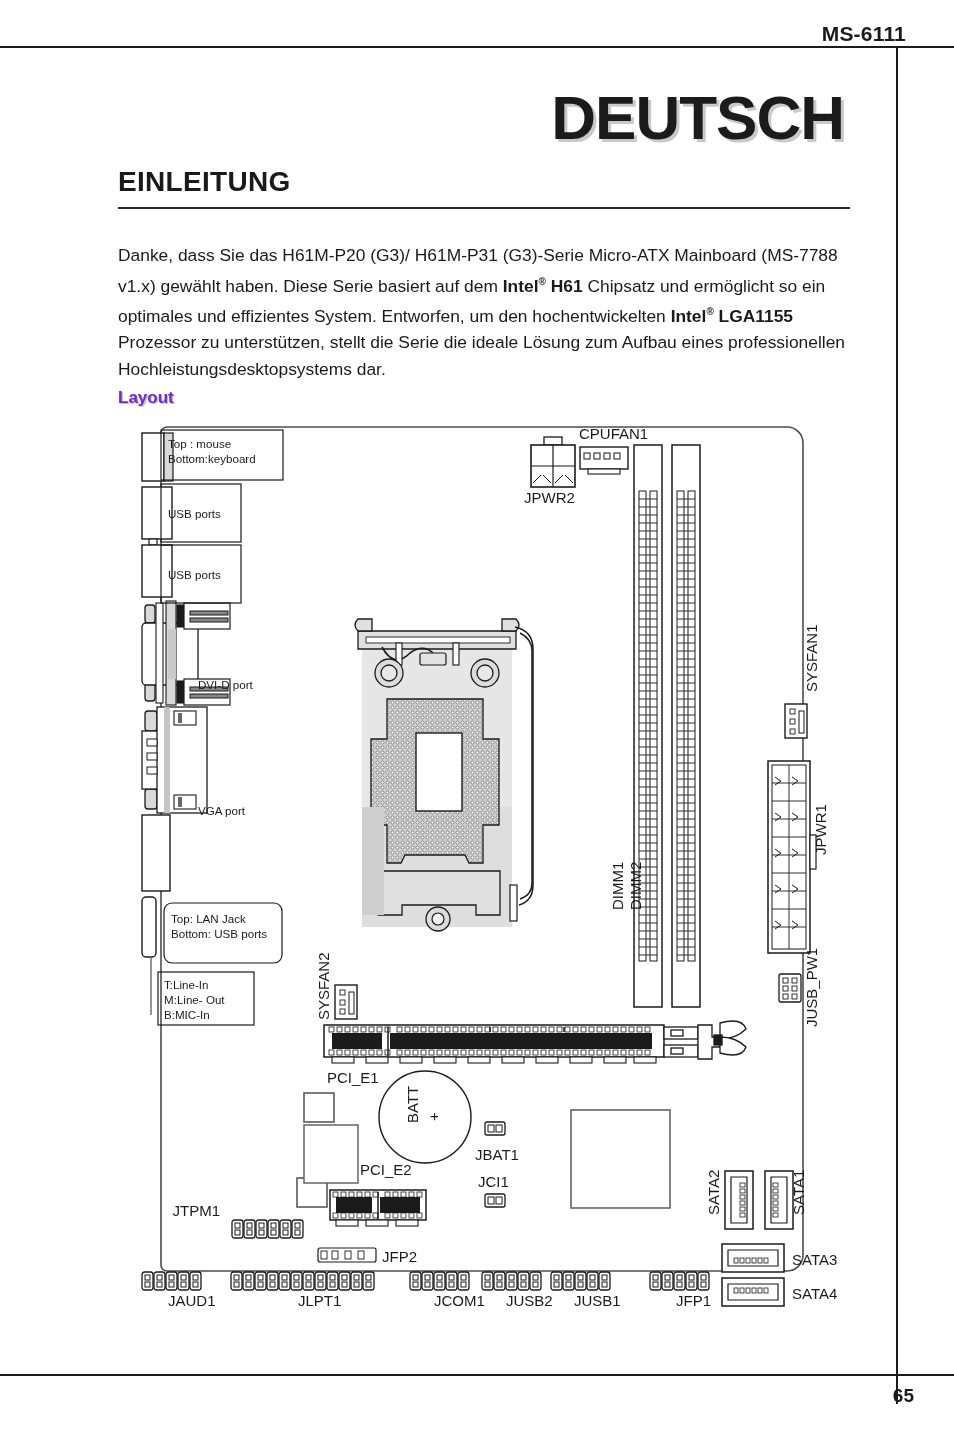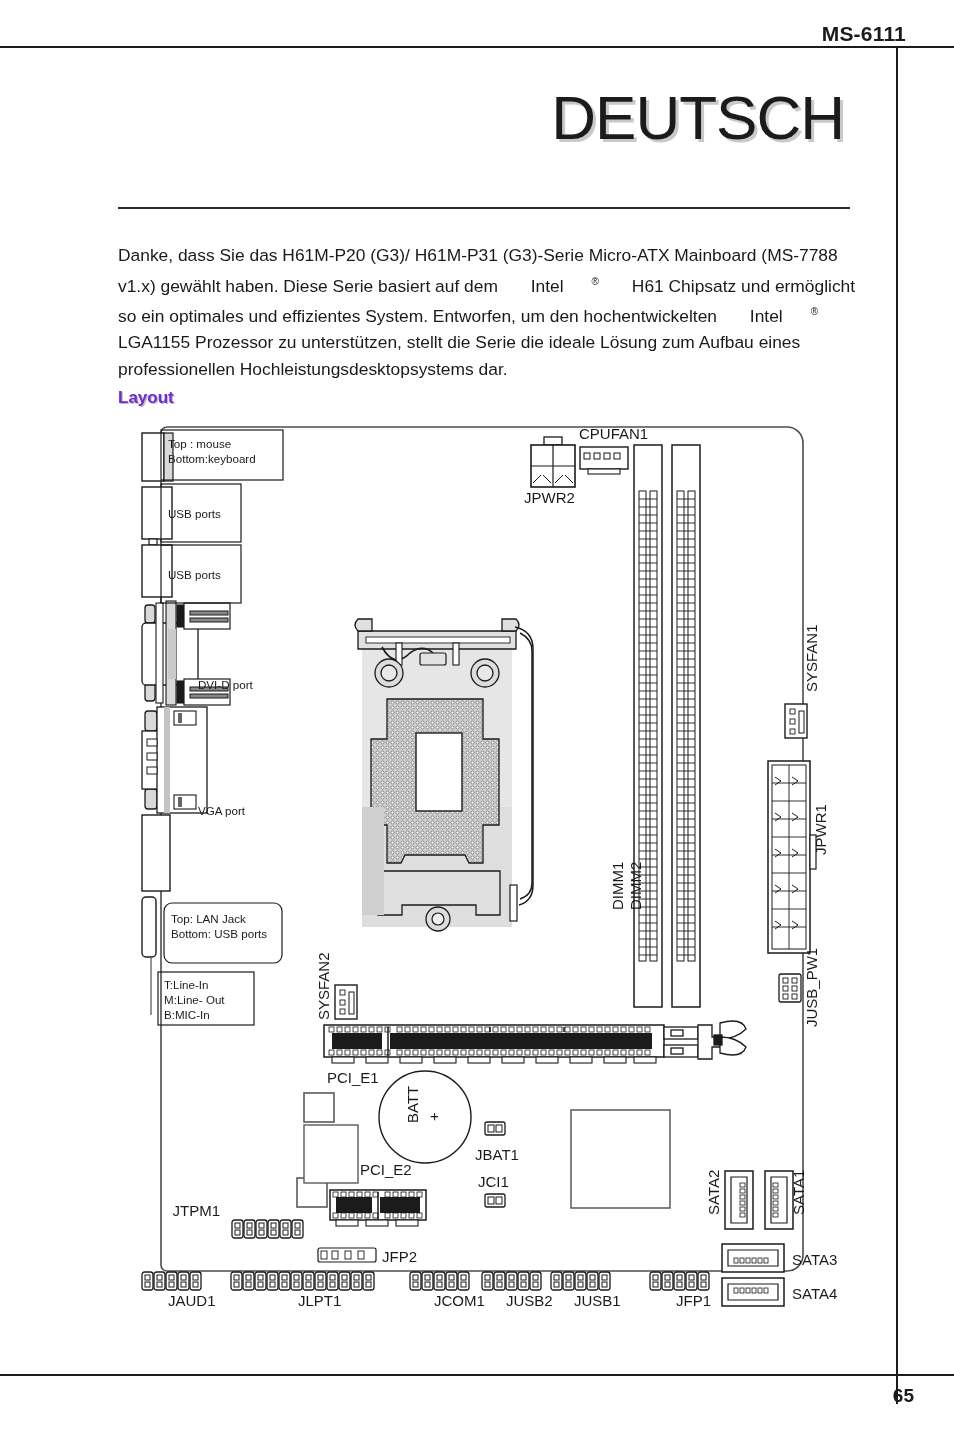--- a/index.html
+++ b/index.html
@@ -9,27 +9,27 @@
   #page{position:absolute;left:0;top:0;width:954px;height:1431px;}
   .rule-top{position:absolute;left:0;top:46px;width:954px;height:2px;background:#1b1b1b;}
   .rule-bottom{position:absolute;left:0;top:1374px;width:954px;height:2px;background:#1b1b1b;}
   .rule-vert-top{position:absolute;left:896px;top:46px;width:2px;height:1330px;background:#1b1b1b;}
   .rule-vert-bot{position:absolute;left:896px;top:1374px;width:2px;height:30px;background:#1b1b1b;}
 
   .header-code{position:absolute;right:48px;top:22px;font-size:21px;font-weight:bold;letter-spacing:.2px;}
   .page-num{position:absolute;right:40px;top:1385px;font-size:19px;font-weight:bold;}
 
   
-  .lang-title{position:absolute;right:110px;top:82px;font-size:62px;font-weight:normal;letter-spacing:-1px;
+  .lang-title{position:absolute;right:110px;top:82px;font-size:62px;font-weight:bold;letter-spacing:-1px;
        color:#1b1b1b;text-shadow:3px 3px 0 #c9c9c9;}
   .section-title{position:absolute;left:118px;top:166px;font-size:28px;font-weight:bold;letter-spacing:.3px;}
   .section-rule{position:absolute;left:118px;top:207px;width:732px;height:2px;background:#2a2a2a;}
 
   .intro{position:absolute;left:118px;top:225px;width:740px;font-size:17.4px;line-height:26.5px;}
-  .intro b{font-weight:normal;margin-left:28px;}
+  .intro b{font-weight:bold;}
   .intro sup{font-size:10px;vertical-align:super;}
   .sub-title{position:absolute;left:118px;top:388px;font-size:17px;font-weight:bold;
        color:#6d28d9;text-shadow:1.3px 1.3px 0 #c0c0c0;}
 
   
   #board{position:absolute;left:120px;top:415px;width:740px;height:895px;}
   #board svg{display:block;}
 </style>
 </head>
 <body>
@@ -38,20 +38,21 @@
 
   <div class="rule-top"></div>
   <div class="rule-vert-top"></div>
   <div class="rule-bottom"></div>
   <div class="rule-vert-bot"></div>
 
   <div class="header-code">MS-6111</div>
   <div class="page-num">65</div>
 
   <div class="lang-title">DEUTSCH</div>
+  <div class="section-title">EINLEITUNG</div>
   <div class="section-rule"></div>
 
   <p class="intro"><span>Danke, dass Sie das H61M-P20 (G3)/ H61M-P31 (G3)-Serie Micro-ATX Mainboard (MS-7788 v1.x) gewählt haben. Diese Serie basiert auf dem </span><b>Intel</b><b><sup>®</sup></b><b> H61</b><span> Chipsatz und ermöglicht so ein optimales und effizientes System. Entworfen, um den hochentwickelten </span><b>Intel</b><b><sup>®</sup></b><b> LGA1155</b><span> Prozessor zu unterstützen, stellt die Serie die ideale Lösung zum Aufbau eines professionellen Hochleistungsdesktopsystems dar.</span></p>
 
   <div class="sub-title">Layout</div>
 
   <div id="board">
   <svg width="740" height="895" viewBox="0 0 740 895" xmlns="http://www.w3.org/2000/svg">
     <defs>
       <pattern id="pads" width="5" height="5" patternUnits="userSpaceOnUse">

